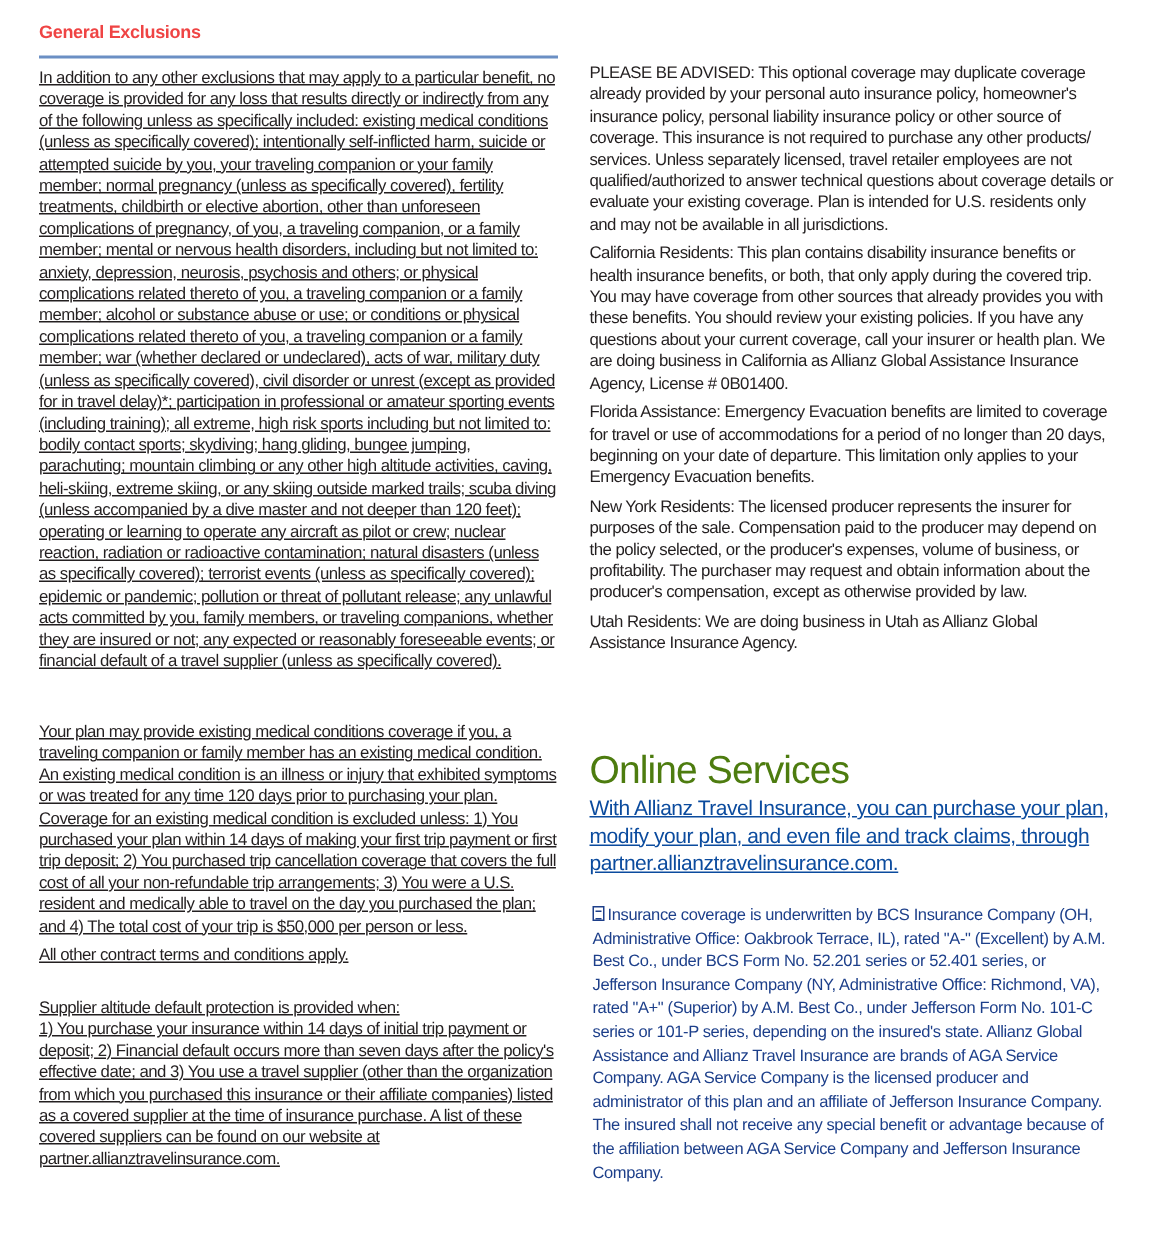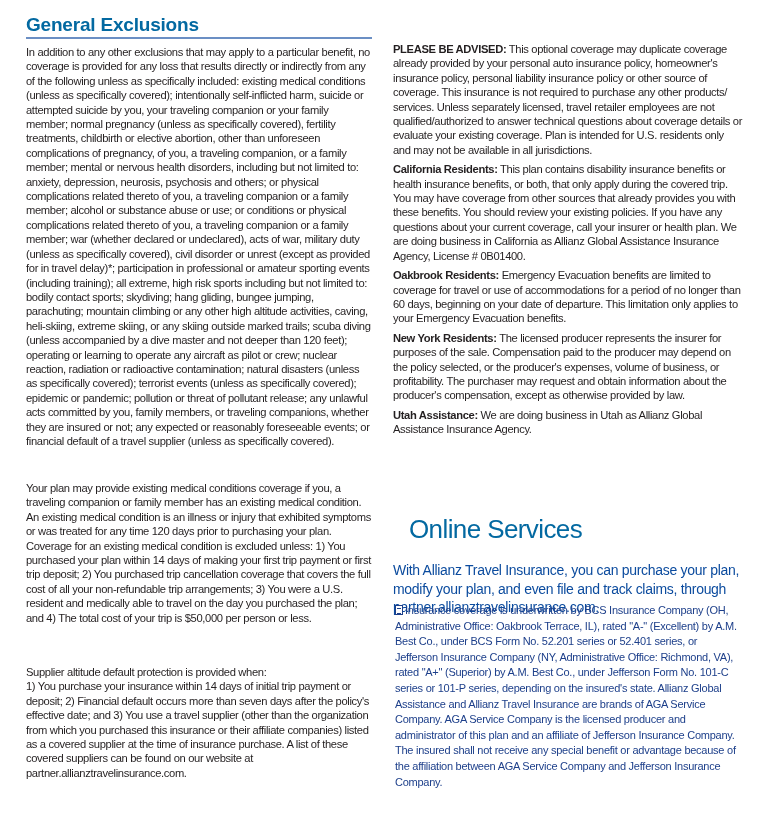--- a/index.html
+++ b/index.html
@@ -1,61 +1,62 @@
 <!DOCTYPE html>
 <html><head>
 <meta charset="utf-8">
 <style>
   html, body { margin:0; padding:0; background:#ffffff; }
   body { width:768px; height:823px; position:relative; overflow:hidden;
          font-family:"Liberation Sans", sans-serif; color:#231f20; }
   .col { position:absolute; top:0; }
-  .left { left:26px; width:346px; }
+  .left { left:26px; width:346px;text-decoration:underline; }
   .right { left:393px; width:350px; }
   .p { font-size:11.2px; line-height:14.4px; letter-spacing:-0.35px; margin:0;
        font-family:"Liberation Sans Narrow","Liberation Sans", sans-serif; }
-  .h-red { position:absolute; left:26px; top:14px; font-size:19px; font-weight:bold;
-           color:#0369a1; letter-spacing:-0.2px; margin:0; }
+  .h-red { position:absolute; left:26px; top:14px; font-size:12px; font-weight:bold;
+           color:#ef4444; letter-spacing:-0.2px; margin:0; }
   .rule { position:absolute; left:26px; top:37px; width:346px; height:2px; background:#6b8fc4; }
-  .lead { font-weight:bold; }
+  .lead { font-weight:normal; }
   .sub-h { font-size:11.5px; margin:0; }
   .sfdp-h { font-size:14px; font-weight:bold; margin:0; letter-spacing:-0.1px; }
-  .online-h { font-size:26px; color:#0369a1; margin:16px; letter-spacing:-0.6px; font-weight:normal; }
-  .online-p { font-size:14px; line-height:18.5px; color:#0b4b9e; margin:0; letter-spacing:-0.3px; }
+  .online-h { font-size:26px; color:#4d7c0f; margin:0; letter-spacing:-0.6px; font-weight:normal; }
+  .online-p { font-size:14px; line-height:18.5px; color:#0b4b9e; margin:0; letter-spacing:-0.3px;text-decoration:underline; }
   .legal { font-size:11px; line-height:15.6px; color:#1d3f8a; margin:0; letter-spacing:-0.25px; }
   .doc-icon { display:inline-block; width:8px; height:10px; background:#ffffff; border:1px solid #1d3f8a;
               vertical-align:-1px; margin-right:2px; position:relative; box-sizing:border-box; }
   .doc-icon::after { content:""; position:absolute; left:1px; top:2px; width:4px; height:4px;
               border-top:1px solid #1d3f8a; border-bottom:1px solid #1d3f8a; }
 </style>
 </head>
 <body>
 
 <h2 class="h-red">General Exclusions</h2>
 <div class="rule"></div>
 
 <div class="col left" style="top:45px;">
   <p class="p">In addition to any other exclusions that may apply to a particular benefit, no coverage is provided for any loss that results directly or indirectly from any of the following unless as specifically included: existing medical conditions (unless as specifically covered); intentionally self-inflicted harm, suicide or attempted suicide by you, your traveling companion or your family member; normal pregnancy (unless as specifically covered), fertility treatments, childbirth or elective abortion, other than unforeseen complications of pregnancy, of you, a traveling companion, or a family member; mental or nervous health disorders, including but not limited to: anxiety, depression, neurosis, psychosis and others; or physical complications related thereto of you, a traveling companion or a family member; alcohol or substance abuse or use; or conditions or physical complications related thereto of you, a traveling companion or a family member; war (whether declared or undeclared), acts of war, military duty (unless as specifically covered), civil disorder or unrest (except as provided for in travel delay)*; participation in professional or amateur sporting events (including training); all extreme, high risk sports including but not limited to: bodily contact sports; skydiving; hang gliding, bungee jumping, parachuting; mountain climbing or any other high altitude activities, caving, heli-skiing, extreme skiing, or any skiing outside marked trails; scuba diving (unless accompanied by a dive master and not deeper than 120 feet); operating or learning to operate any aircraft as pilot or crew; nuclear reaction, radiation or radioactive contamination; natural disasters (unless as specifically covered); terrorist events (unless as specifically covered); epidemic or pandemic; pollution or threat of pollutant release; any unlawful acts committed by you, family members, or traveling companions, whether they are insured or not; any expected or reasonably foreseeable events; or financial default of a travel supplier (unless as specifically covered).</p>
 </div>
 
 <div class="col left" style="top:475px;">
   <p class="p" style="margin-top:6px;">Your plan may provide existing medical conditions coverage if you, a traveling companion or family member has an existing medical condition. An existing medical condition is an illness or injury that exhibited symptoms or was treated for any time 120 days prior to purchasing your plan. Coverage for an existing medical condition is excluded unless: 1) You purchased your plan within 14 days of making your first trip payment or first trip deposit; 2) You purchased trip cancellation coverage that covers the full cost of all your non-refundable trip arrangements; 3) You were a U.S. resident and medically able to travel on the day you purchased the plan; and 4) The total cost of your trip is $50,000 per person or less.</p>
+  <p class="p" style="margin-top:5px;">All other contract terms and conditions apply.</p>
 </div>
 
 <div class="col left" style="top:665px;">
   <p class="p">Supplier altitude default protection is provided when:</p>
   <p class="p">1) You purchase your insurance within 14 days of initial trip payment or deposit; 2) Financial default occurs more than seven days after the policy's effective date; and 3) You use a travel supplier (other than the organization from which you purchased this insurance or their affiliate companies) listed as a covered supplier at the time of insurance purchase. A list of these covered suppliers can be found on our website at partner.allianztravelinsurance.com.</p>
 </div>
 
 <div class="col right" style="top:42px;">
   <p class="p" style="margin-bottom:5px;"><span class="lead">PLEASE BE ADVISED:</span><span> This optional coverage may duplicate coverage already provided by your personal auto insurance policy, homeowner's insurance policy, personal liability insurance policy or other source of coverage. This insurance is not required to purchase any other products/ services. Unless separately licensed, travel retailer employees are not qualified/authorized to answer technical questions about coverage details or evaluate your existing coverage. Plan is intended for U.S. residents only and may not be available in all jurisdictions.</span></p>
   <p class="p" style="margin-bottom:5px;"><span class="lead">California Residents:</span><span> This plan contains disability insurance benefits or health insurance benefits, or both, that only apply during the covered trip. You may have coverage from other sources that already provides you with these benefits. You should review your existing policies. If you have any questions about your current coverage, call your insurer or health plan. We are doing business in California as Allianz Global Assistance Insurance Agency, License # 0B01400.</span></p>
-  <p class="p" style="margin-bottom:5px;"><span class="lead">Oakbrook Residents:</span><span>  Emergency Evacuation benefits are limited to coverage for travel or use of accommodations for a period of no longer than 60 days, beginning on your date of departure.  This limitation only applies to your Emergency Evacuation benefits.</span></p>
+  <p class="p" style="margin-bottom:5px;"><span class="lead">Florida Assistance:</span><span>  Emergency Evacuation benefits are limited to coverage for travel or use of accommodations for a period of no longer than 20 days, beginning on your date of departure.  This limitation only applies to your Emergency Evacuation benefits.</span></p>
   <p class="p" style="margin-bottom:5px;"><span class="lead">New York Residents:</span><span> The licensed producer represents the insurer for purposes of the sale. Compensation paid to the producer may depend on the policy selected, or the producer's expenses, volume of business, or profitability. The purchaser may request and obtain information about the producer's compensation, except as otherwise provided by law.</span></p>
-  <p class="p"><span class="lead">Utah Assistance:</span><span> We are doing business in Utah as Allianz Global Assistance Insurance Agency.</span></p>
+  <p class="p"><span class="lead">Utah Residents:</span><span> We are doing business in Utah as Allianz Global Assistance Insurance Agency.</span></p>
 </div>
 
 <div class="col right" style="top:498px;">
   <h2 class="online-h">Online Services</h2>
   <p class="online-p">With Allianz Travel Insurance, you can purchase your plan, modify your plan, and even file and track claims, through partner.allianztravelinsurance.com.</p>
 </div>
 
 <div class="col right" style="top:603px; left:395px; width:345px;">
   <p class="legal"><span class="doc-icon"></span><span>Insurance coverage is underwritten by BCS Insurance Company (OH, Administrative Office: Oakbrook Terrace, IL), rated "A-" (Excellent) by A.M. Best Co., under BCS Form No. 52.201 series or 52.401 series, or Jefferson Insurance Company (NY, Administrative Office: Richmond, VA), rated "A+" (Superior) by A.M. Best Co., under Jefferson Form No. 101-C series or 101-P series, depending on the insured's state. Allianz Global Assistance and Allianz Travel Insurance are brands of AGA Service Company. AGA Service Company is the licensed producer and administrator of this plan and an affiliate of Jefferson Insurance Company. The insured shall not receive any special benefit or advantage because of the affiliation between AGA Service Company and Jefferson Insurance Company.</span></p>
 </div>

